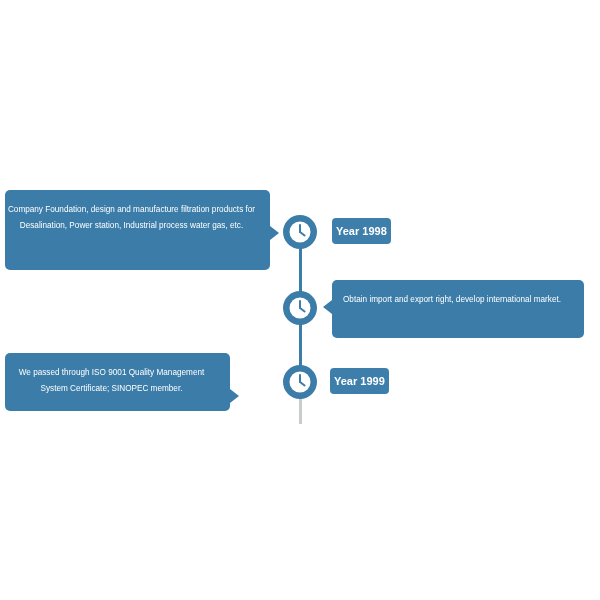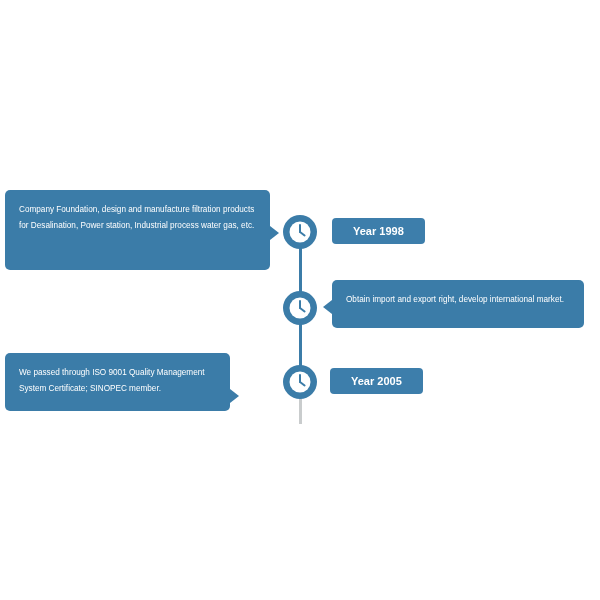--- a/index.html
+++ b/index.html
@@ -50,22 +50,23 @@
 
   
   .bubble {
     position: absolute;
     background: #3b7ca8;
     border-radius: 5px;
     box-sizing: border-box;
     color: #ffffff;
     font-size: 8.2px;
     line-height: 1.95;
-    padding: 12px 14px 12px 14px;
+    padding: 12px 14px 12px 2px;
     z-index: 2;
+    text-align: center;
   }
   .bubble p {
     margin: 0;
   }
   
   .bubble.point-right::after {
     content: "";
     position: absolute;
     right: -9px;
     top: 36px;
@@ -89,21 +90,21 @@
   }
 
   
   .year-badge {
     position: absolute;
     background: #3d7eab;
     color: #ffffff;
     font-size: 11px;
     font-weight: bold;
     border-radius: 4px;
-    padding: 7px 21px;
+    padding: 7px 4px;
     white-space: nowrap;
     z-index: 4;
   }
 </style>
 </head>
 <body>
 
 <div id="stage">
 
   <div class="spine" style="top:232px; height:72px;"></div>
@@ -132,34 +133,34 @@
     <span>
       <svg width="36" height="36" viewBox="0 0 36 36" aria-hidden="true">
         <circle cx="18" cy="18" r="17" fill="#3b7ca8"></circle>
         <circle cx="18" cy="18" r="10.5" fill="#ffffff"></circle>
         <line x1="18" y1="18" x2="18" y2="11" stroke="#3b7ca8" stroke-width="2" stroke-linecap="round"></line>
         <line x1="18" y1="18" x2="22.6" y2="21.5" stroke="#3b7ca8" stroke-width="2" stroke-linecap="round"></line>
       </svg>
     </span>
   </div>
 
-  <div class="bubble point-left" style="left:332px; top:280px; width:252px; height:48px;">
+  <div class="bubble point-left" style="left:332px; top:280px; width:252px; height:58px;">
     <p>Obtain import and export right, develop international market.</p>
   </div>
 
   <div class="bubble point-right" style="left:5px; top:353px; width:225px; height:58px;">
     <p>We passed through ISO 9001 Quality Management System Certificate; SINOPEC member.</p>
   </div>
 
   <div class="node" style="top:364px;">
     <span>
       <svg width="36" height="36" viewBox="0 0 36 36" aria-hidden="true">
         <circle cx="18" cy="18" r="17" fill="#3b7ca8"></circle>
         <circle cx="18" cy="18" r="10.5" fill="#ffffff"></circle>
         <line x1="18" y1="18" x2="18" y2="11" stroke="#3b7ca8" stroke-width="2" stroke-linecap="round"></line>
         <line x1="18" y1="18" x2="22.6" y2="21.5" stroke="#3b7ca8" stroke-width="2" stroke-linecap="round"></line>
       </svg>
     </span>
   </div>
 
-  <div class="year-badge" style="left:330px; top:368px;">Year 2005</div>
+  <div class="year-badge" style="left:330px; top:368px;">Year 1999</div>
 
 </div>
 
 </body></html>

